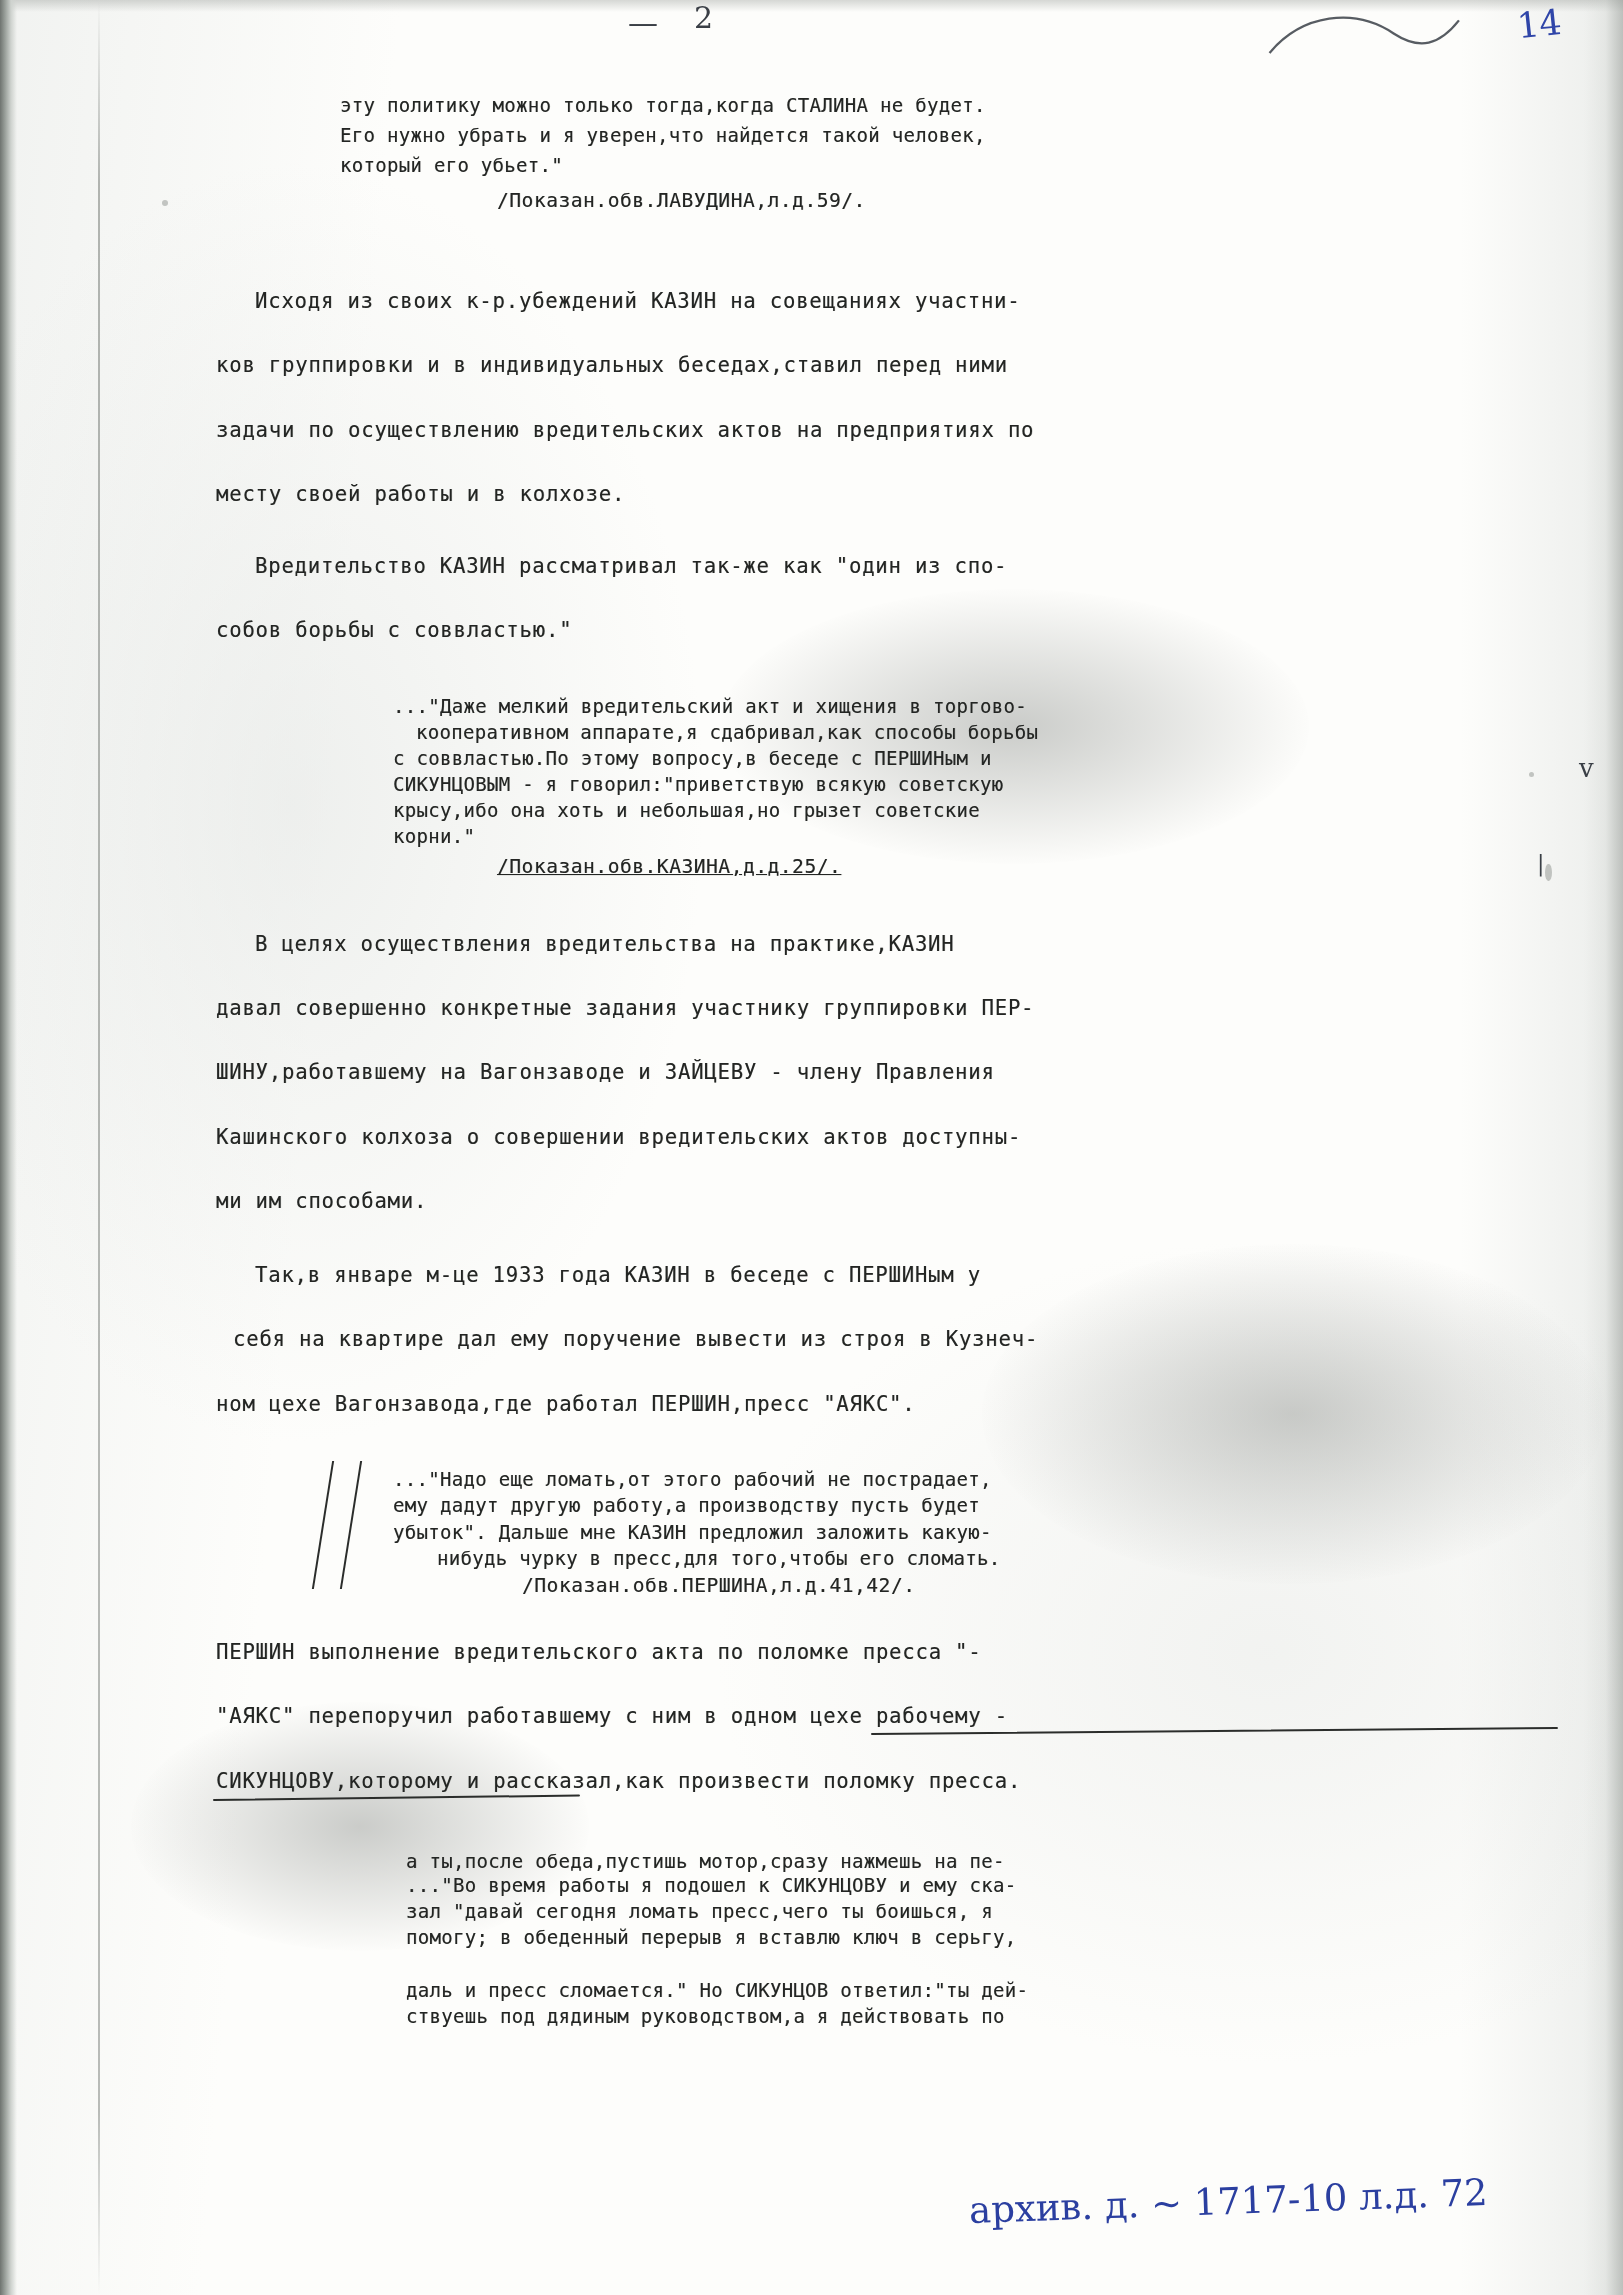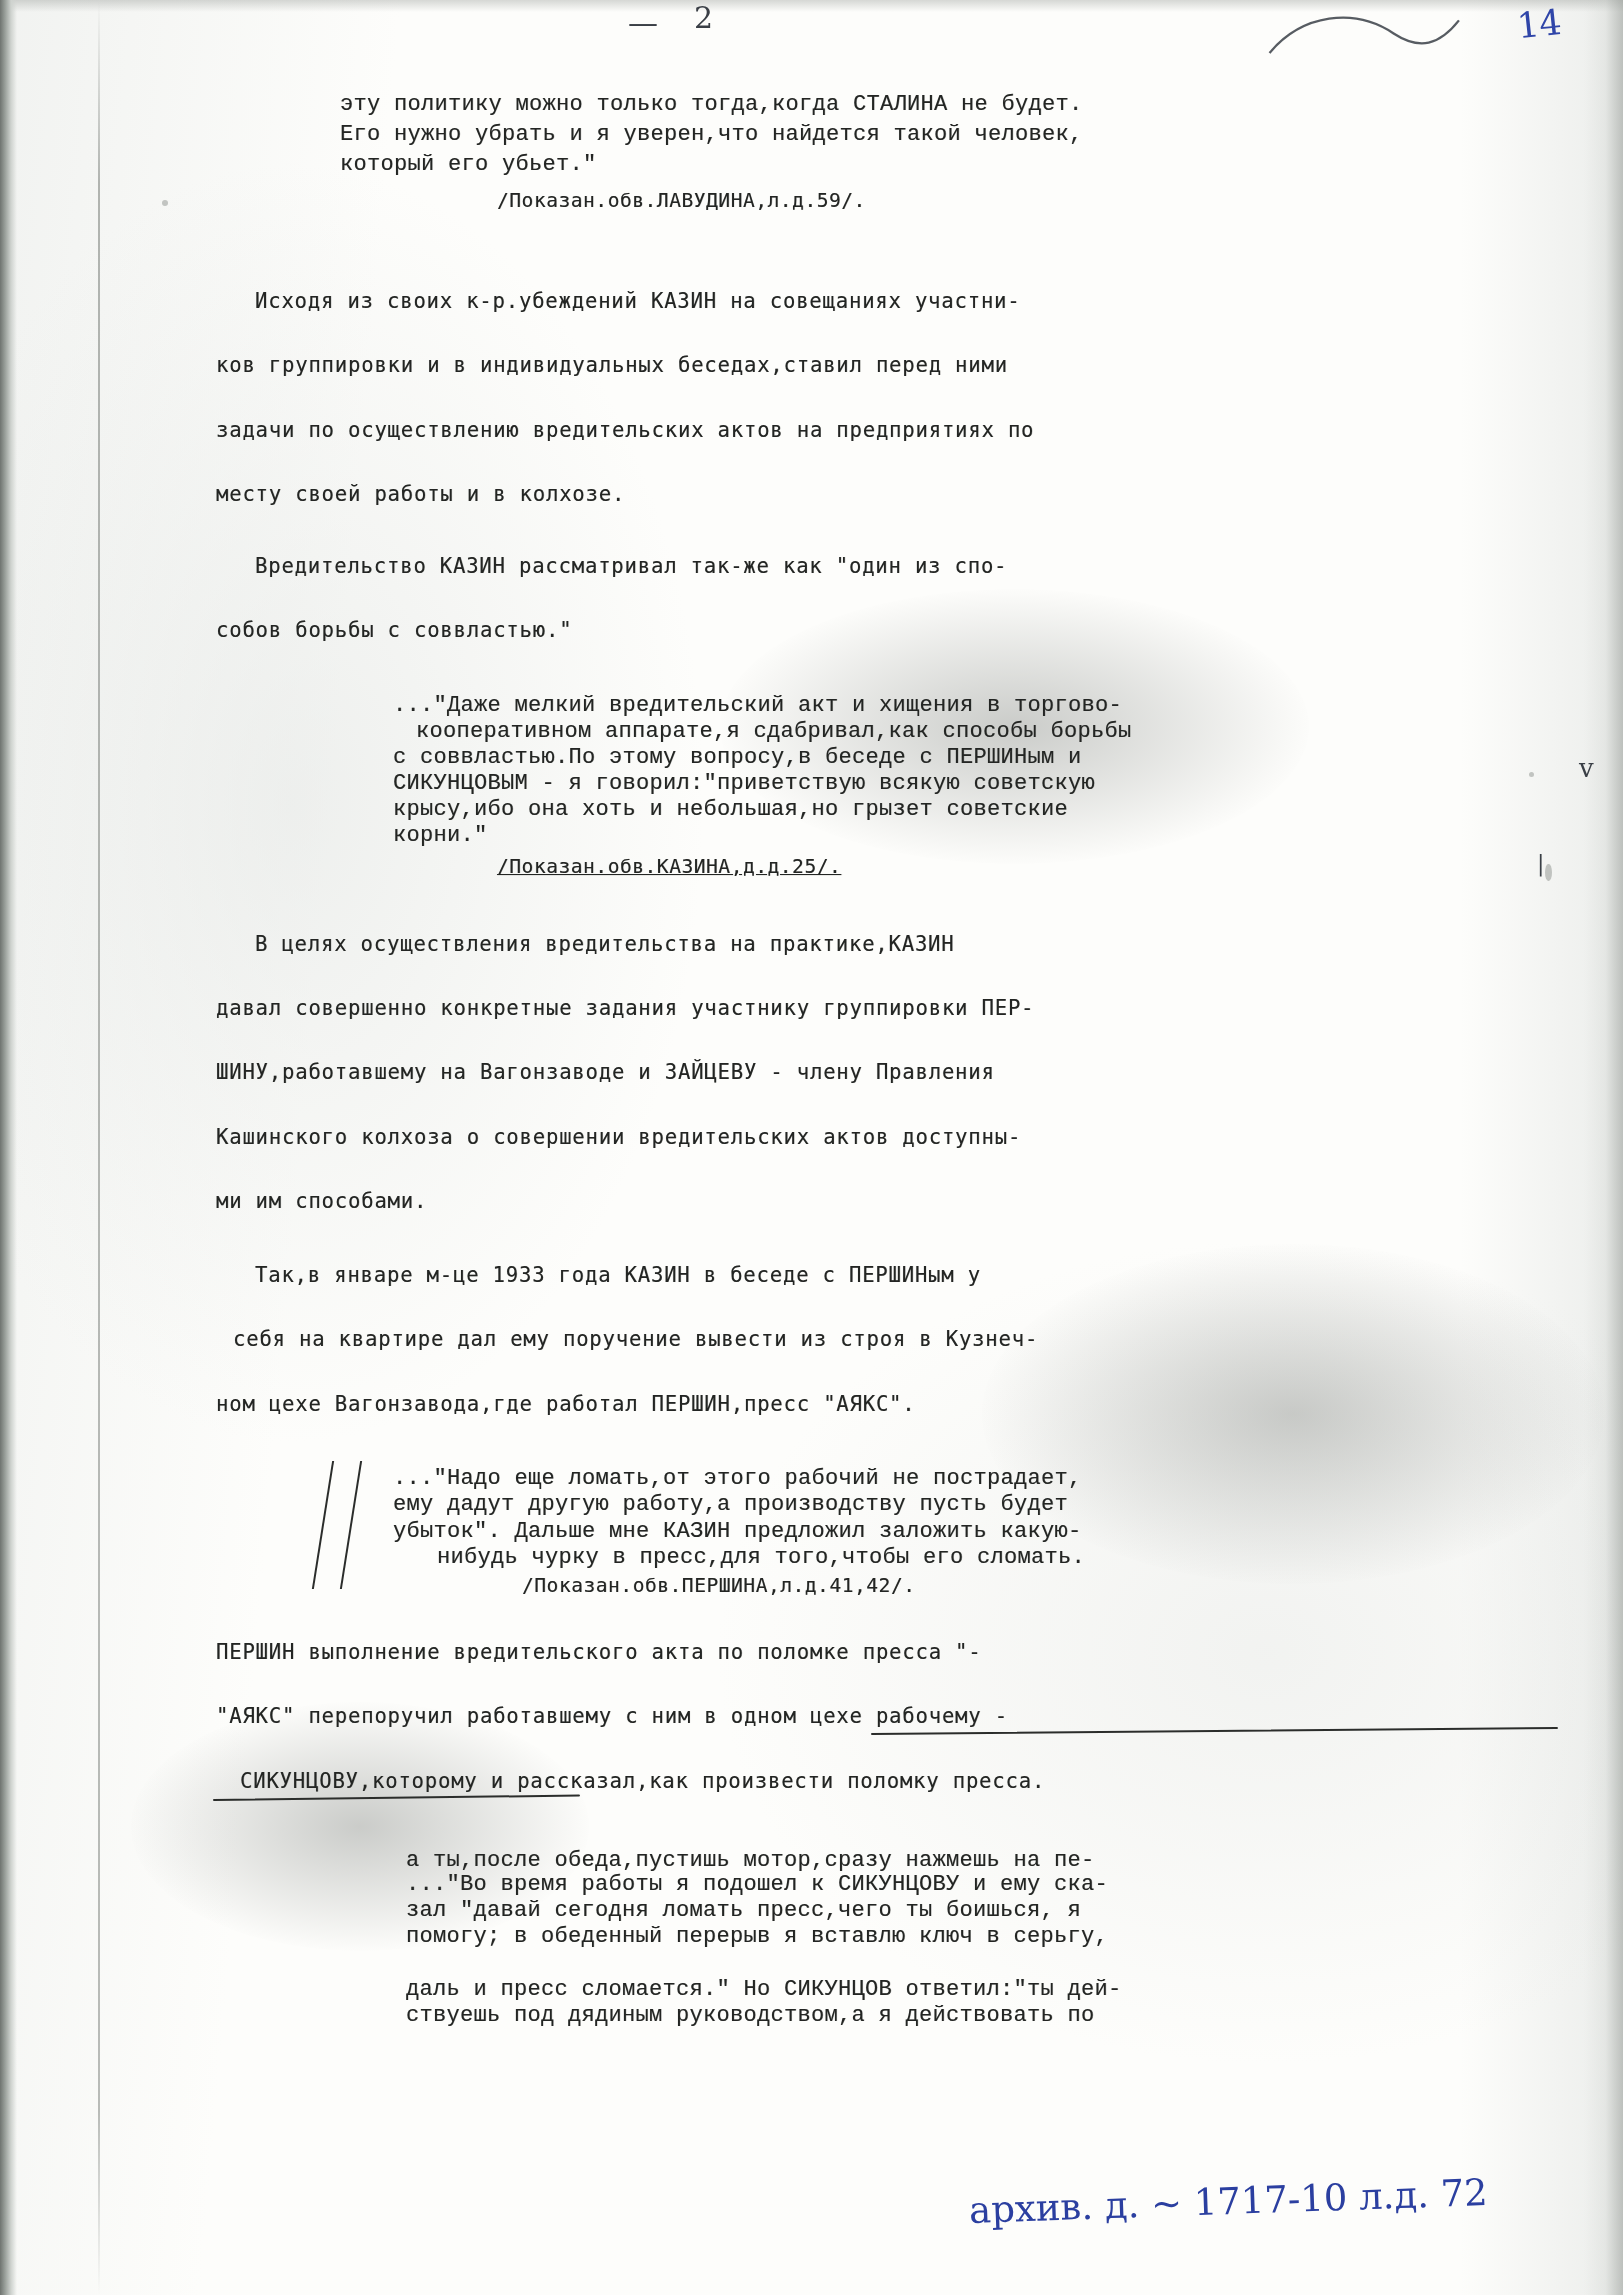--- a/index.html
+++ b/index.html
@@ -67,24 +67,23 @@
     color: #232523;
     text-shadow: 0.4px 0.3px 0 rgba(60,62,60,0.35), -0.3px 0 0 rgba(90,92,90,0.18);
   }
   
   .main {
     font-size: 20.6px;
     letter-spacing: 0.8px;
   }
   
   .quote {
-    font-size: 22px;
+    font-size: 19px;
     letter-spacing: 0.3px;
     line-height: 26px;
-    font-family: Liberation Mono, monospace;
   }
   .cite {
     font-size: 19.6px;
     letter-spacing: 0.5px;
   }
 
   
   .hand-underline {
     position: absolute;
     height: 2px;
@@ -198,21 +197,21 @@
 
     <div class="para quote" style="left:393px; top:1466px;">..."Надо еще ломать,от этого рабочий не пострадает,</div>
     <div class="para quote" style="left:393px; top:1492px;">ему дадут другую работу,а производству пусть будет</div>
     <div class="para quote" style="left:393px; top:1519px;">убыток". Дальше мне КАЗИН предложил заложить какую-</div>
     <div class="para quote" style="left:393px; top:1545px;margin-left:44px;">нибудь чурку в пресс,для того,чтобы его сломать.</div>
 
     <div class="para cite" style="left:497px; top:1574px;margin-left:25px;">/Показан.обв.ПЕРШИНА,л.д.41,42/.</div>
 
     <div class="para main" style="left:216px; top:1640px;">ПЕРШИН выполнение вредительского акта по поломке пресса "-</div>
     <div class="para main" style="left:216px; top:1704px;">"АЯКС" перепоручил работавшему с ним в одном цехе рабочему -</div>
-    <div class="para main" style="left:216px; top:1769px;margin-left:24px;">СИКУНЦОВУ,которому и рассказал,как произвести поломку пресса.</div>
+    <div class="para main" style="left:216px; top:1769px;">СИКУНЦОВУ,которому и рассказал,как произвести поломку пресса.</div>
 
     <div class="hand-underline" style="left:871px; top:1733px; width:687px; transform: rotate(-0.5deg);"></div>
     <div class="hand-underline" style="left:213px; top:1799px; width:367px; transform: rotate(-0.7deg);"></div>
 
     <div class="para quote" style="left:406px; top:1872px;">..."Во время работы я подошел к СИКУНЦОВУ и ему ска-</div>
     <div class="para quote" style="left:406px; top:1898px;">зал "давай сегодня ломать пресс,чего ты боишься, я</div>
     <div class="para quote" style="left:406px; top:1924px;">помогу; в обеденный перерыв я вставлю ключ в серьгу,</div>
     <div class="para quote" style="left:406px; top:1848px;">а ты,после обеда,пустишь мотор,сразу нажмешь на пе-</div>
     <div class="para quote" style="left:406px; top:1977px;">даль и пресс сломается." Но СИКУНЦОВ ответил:"ты дей-</div>
     <div class="para quote" style="left:406px; top:2003px;">ствуешь под дядиным руководством,а я действовать по</div>

